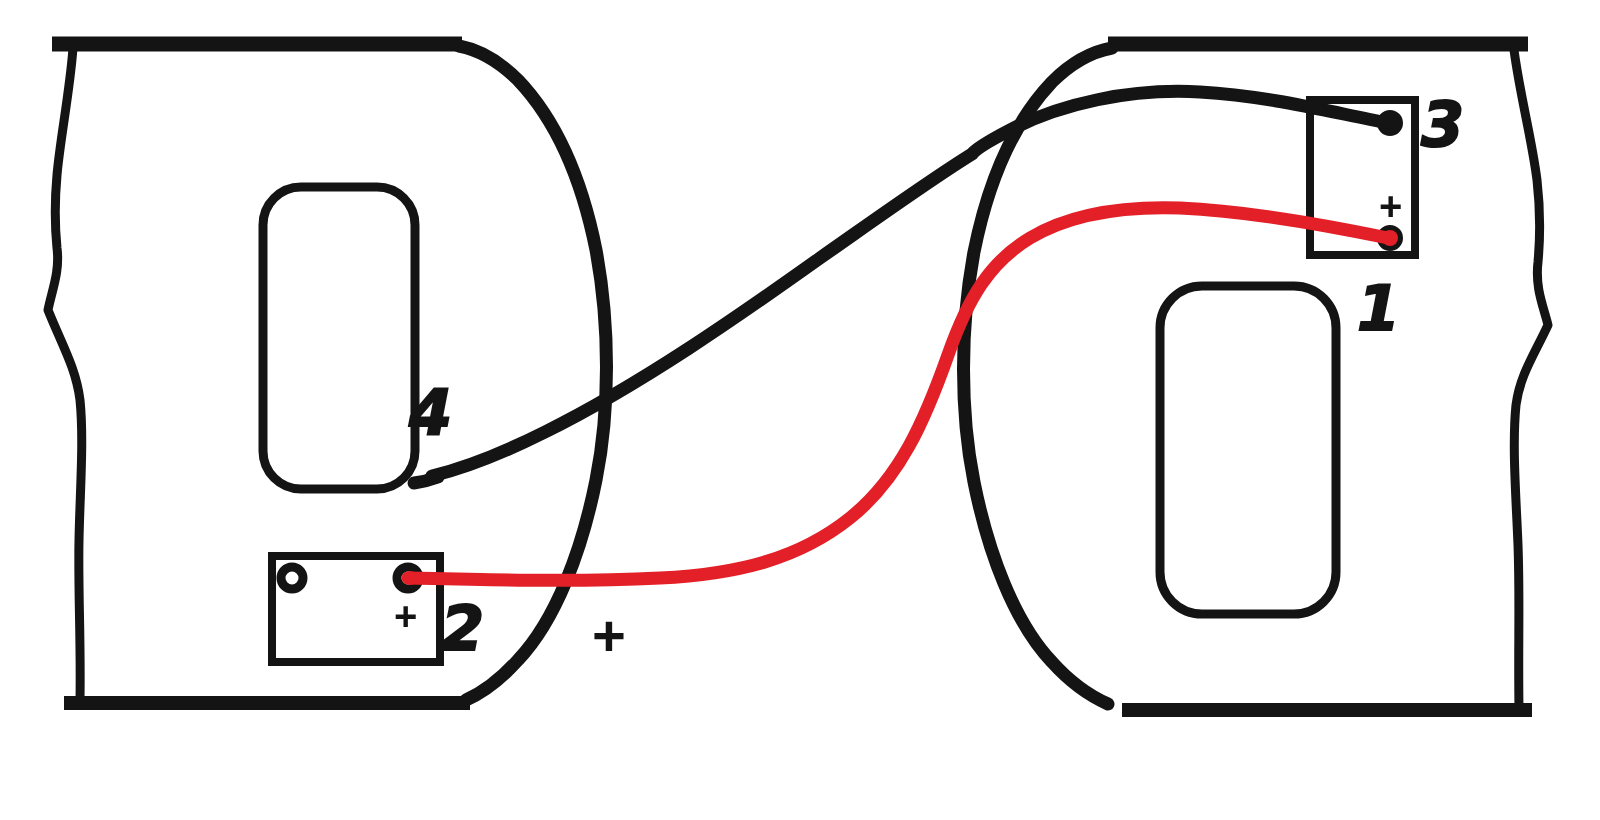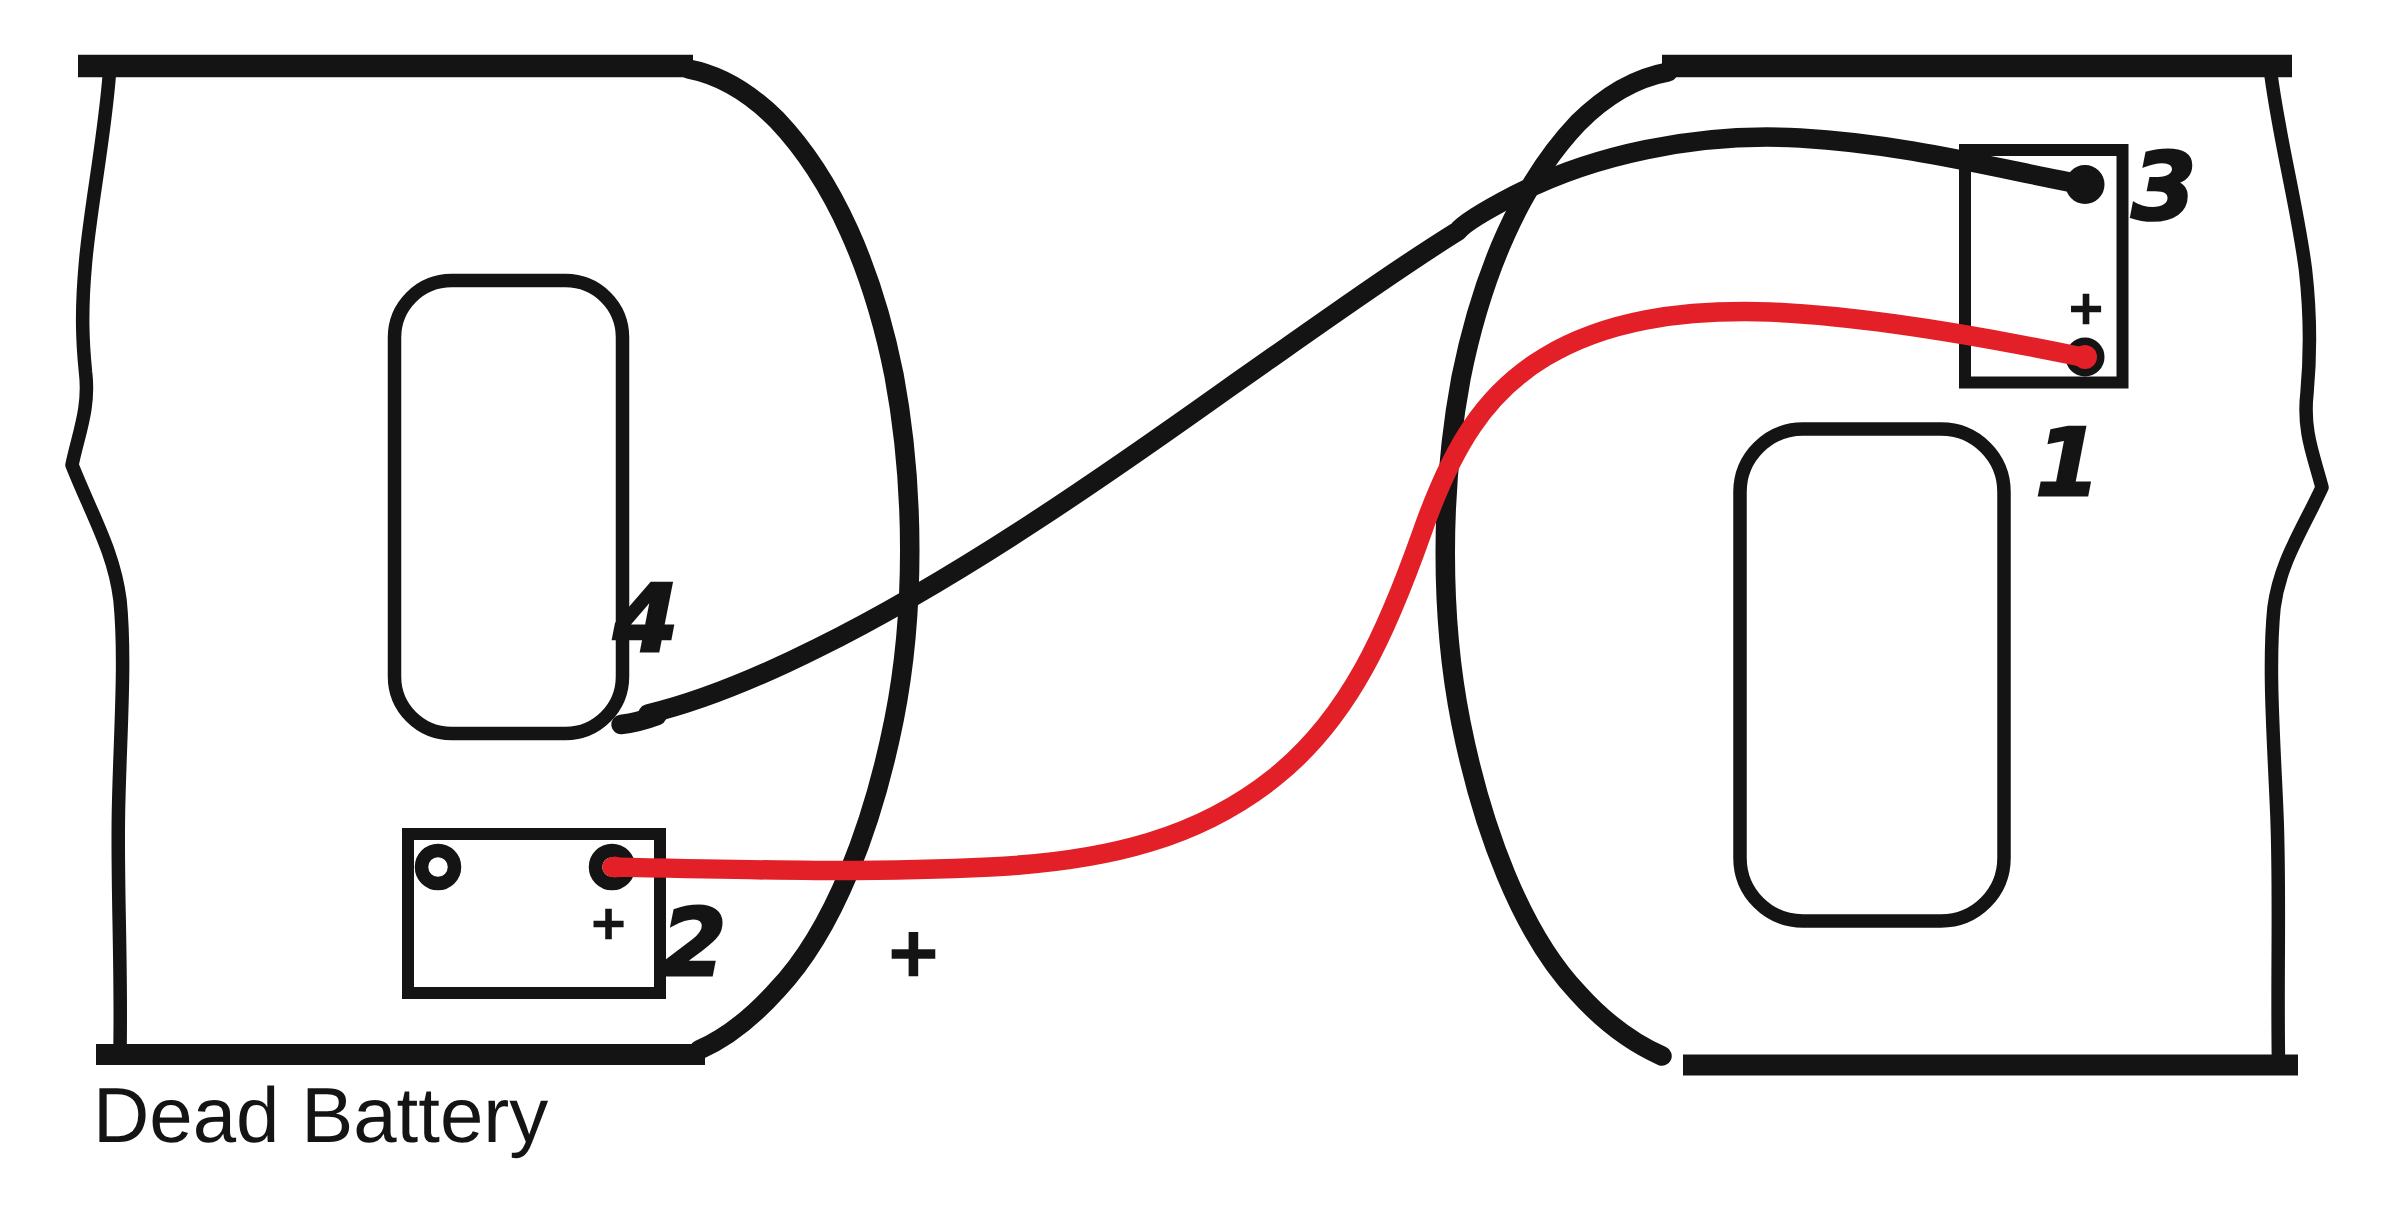--- a/index.html
+++ b/index.html
@@ -130,15 +130,14 @@
 
   <div class="label-num" id="lbl-3">3</div>
   <div class="label-num" id="lbl-1">1</div>
   <div class="label-num" id="lbl-4">4</div>
   <div class="label-num" id="lbl-2">2</div>
 
   <div class="plus-sign" id="plus-dead">+</div>
   <div class="plus-sign" id="plus-good">+</div>
   <div class="plus-sign" id="plus-free">+</div>
 
-  <div id="caption">Dead Battery</div>
 
 </div>
 
 </body></html>

